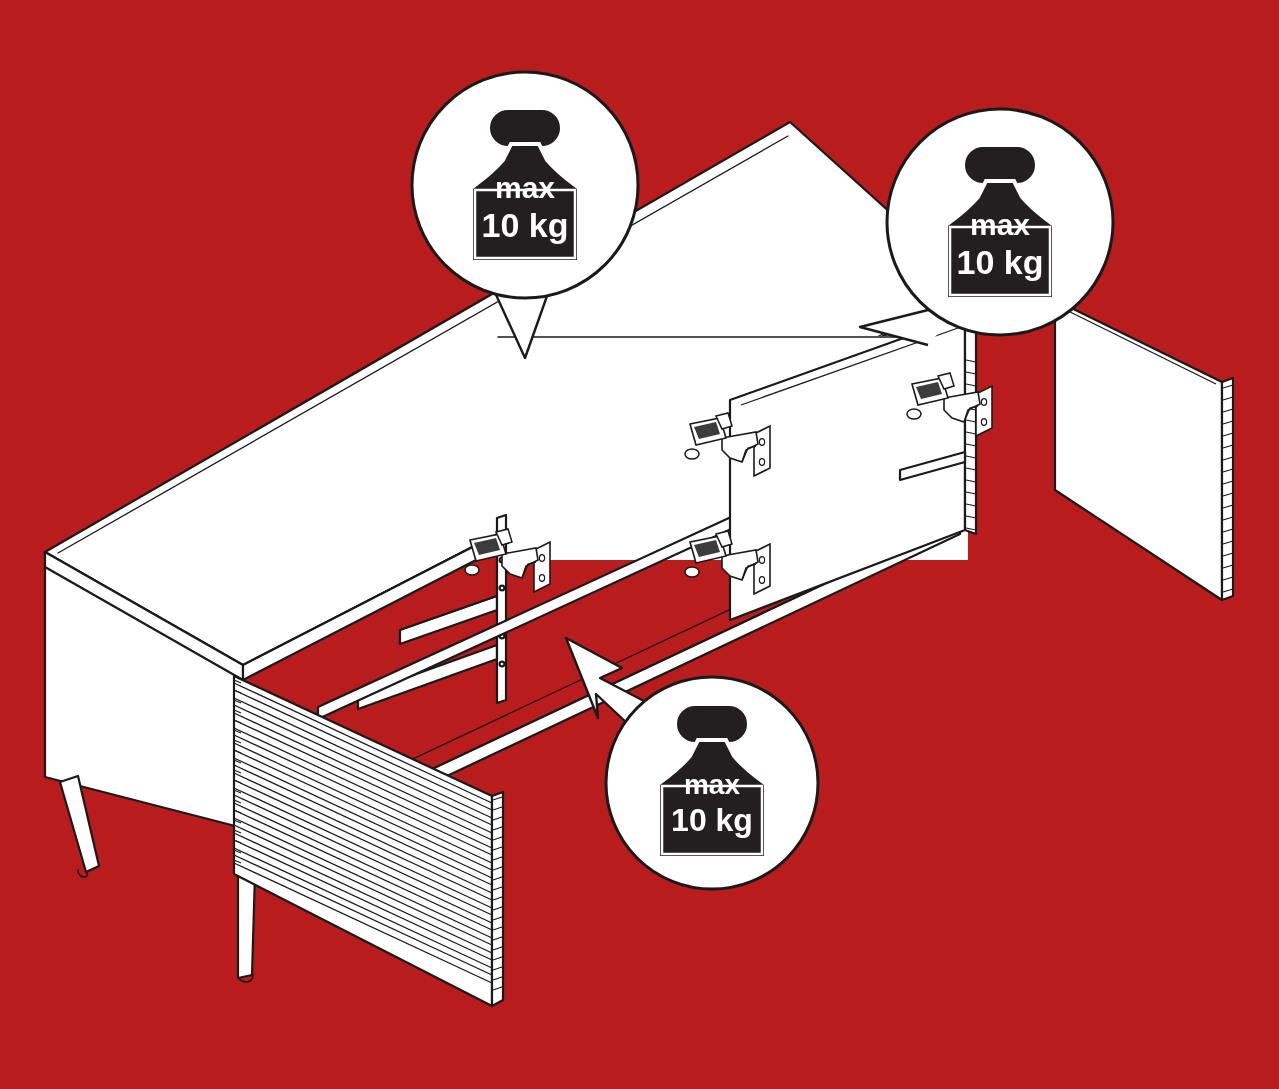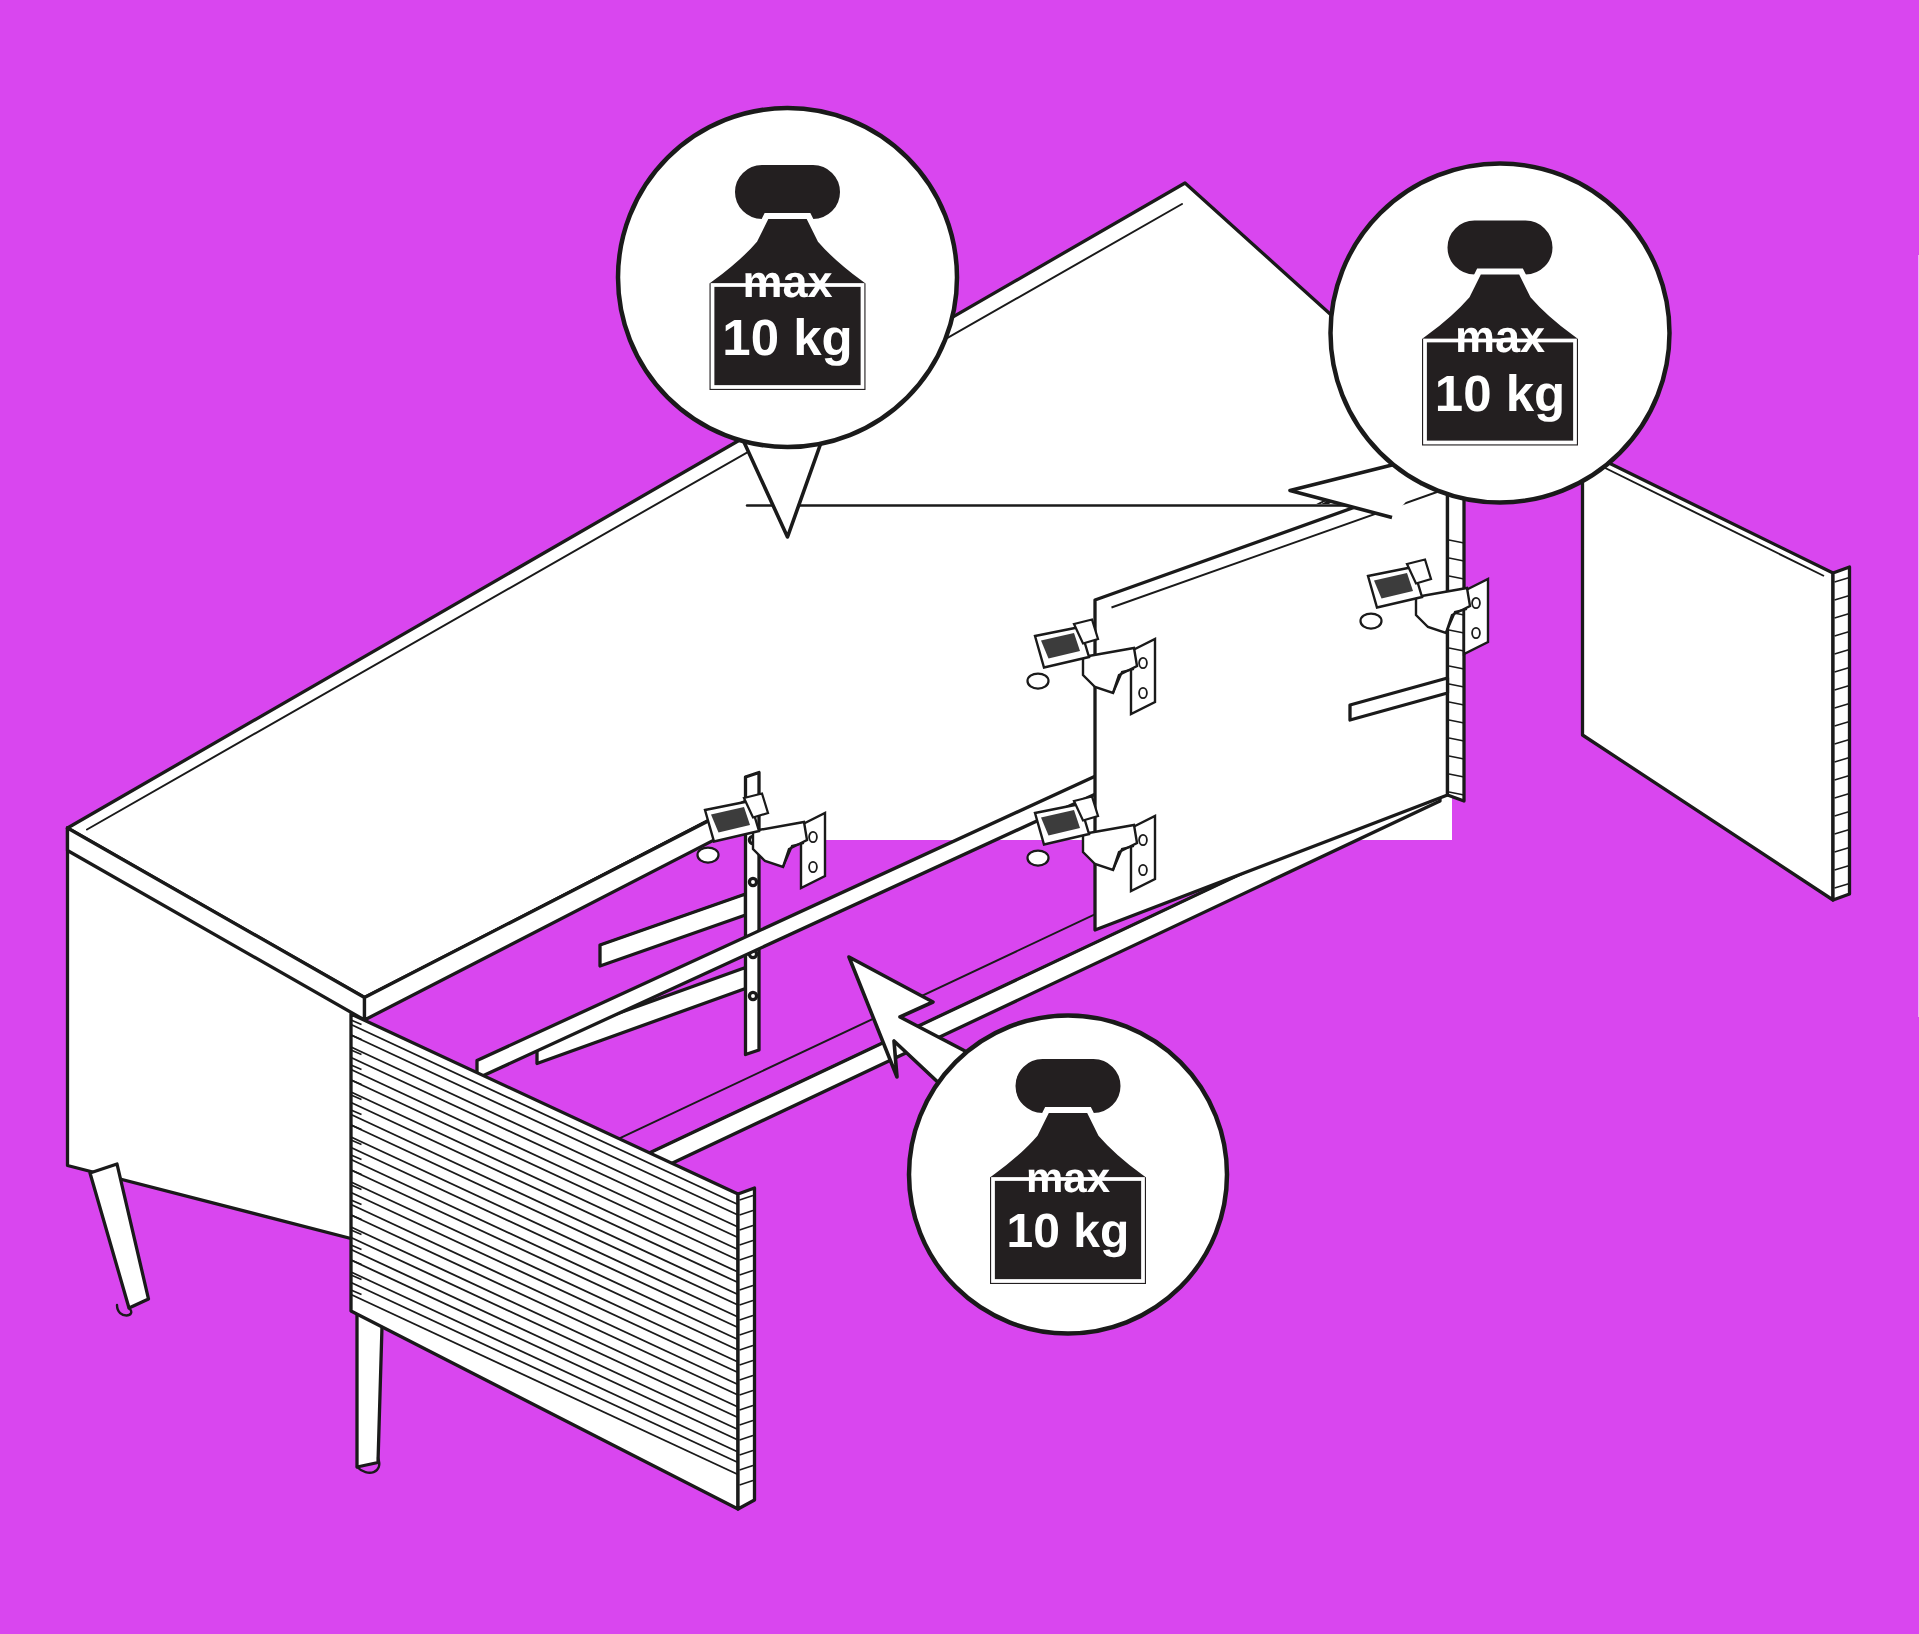--- a/index.html
+++ b/index.html
@@ -1,18 +1,18 @@
 <!DOCTYPE html>
 <html><head>
 <meta charset="utf-8">
 <style>
   html,body{margin:0;padding:0;background:#ffffff;}
   body{width:1279px;height:1089px;overflow:hidden;
        font-family:"Liberation Sans",sans-serif;}
-  #stage{position:relative;width:1279px;height:1089px;background:#d946ef;}
+  #stage{position:relative;width:1279px;height:1089px;background:#b91c1c;}
   #stage svg{position:absolute;inset:0;}
   .cap{font-family:"Liberation Sans",sans-serif;font-weight:700;fill:#fff;
        text-anchor:middle;dominant-baseline:middle;}
 </style>
 </head>
 <body>
 
 <div id="stage">
 
 <svg width="1279" height="1089" viewBox="0 0 1279 1089">

